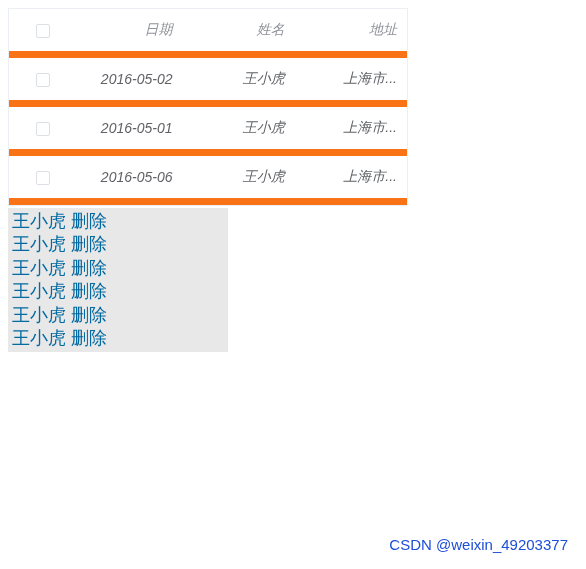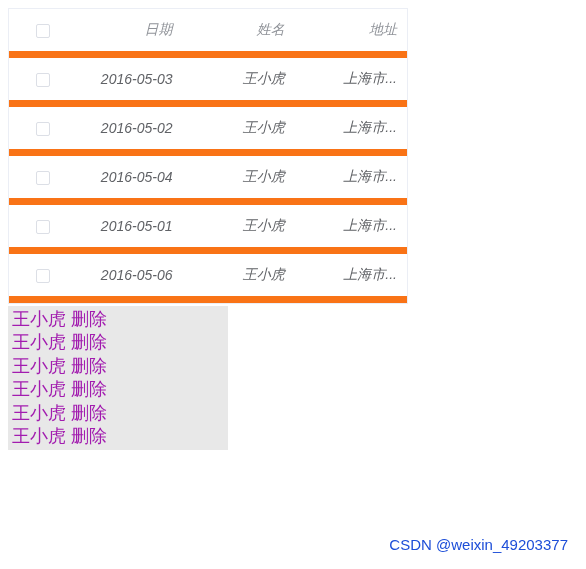--- a/index.html
+++ b/index.html
@@ -62,21 +62,21 @@
       display: inline-block;
       background: #fff;
       vertical-align: middle;
       cursor: pointer;
     }
     .list-area {
       margin-top: 2px;
       width: 220px;
       background: #e8e8e8;
       font-size: 18px;
-      color: #a21caf;
+      color: #0369a1;
       padding: 2px 4px;
       line-height: 1.3;
     }
     .list-row {
       white-space: nowrap;
     }
     .watermark {
       position: absolute;
       right: 18px;
       bottom: 16px;
@@ -97,33 +97,21 @@
           <span class="checkbox"></span>
         </th>
         <th class="col-date">日期</th>
         <th class="col-name">姓名</th>
         <th class="col-addr">地址</th>
       </tr>
     </thead>
     <tbody id="tbody">
         <tr>
           <td class="col-check"><span class="checkbox"></span></td>
-          <td class="col-date">2016-05-03</td>
-          <td class="col-name">王小虎</td>
-          <td class="col-addr">上海市...</td>
-        </tr>
-        <tr>
-          <td class="col-check"><span class="checkbox"></span></td>
           <td class="col-date">2016-05-02</td>
-          <td class="col-name">王小虎</td>
-          <td class="col-addr">上海市...</td>
-        </tr>
-        <tr>
-          <td class="col-check"><span class="checkbox"></span></td>
-          <td class="col-date">2016-05-04</td>
           <td class="col-name">王小虎</td>
           <td class="col-addr">上海市...</td>
         </tr>
         <tr>
           <td class="col-check"><span class="checkbox"></span></td>
           <td class="col-date">2016-05-01</td>
           <td class="col-name">王小虎</td>
           <td class="col-addr">上海市...</td>
         </tr>
         <tr>

